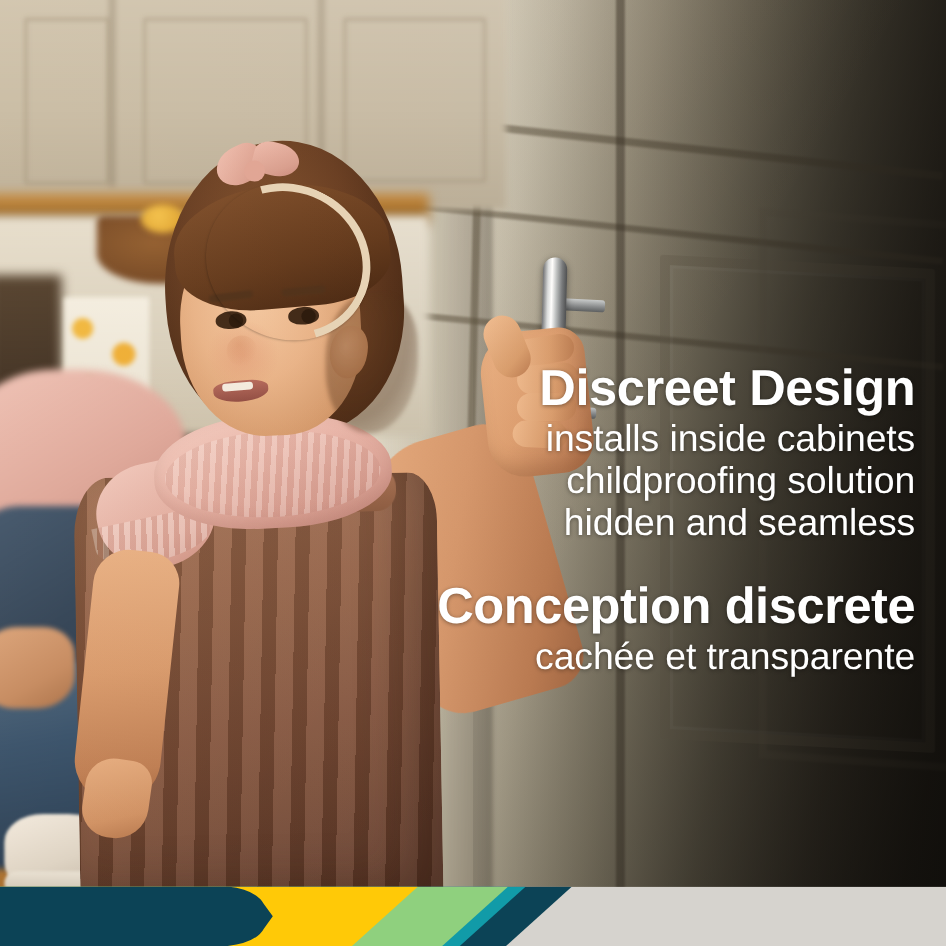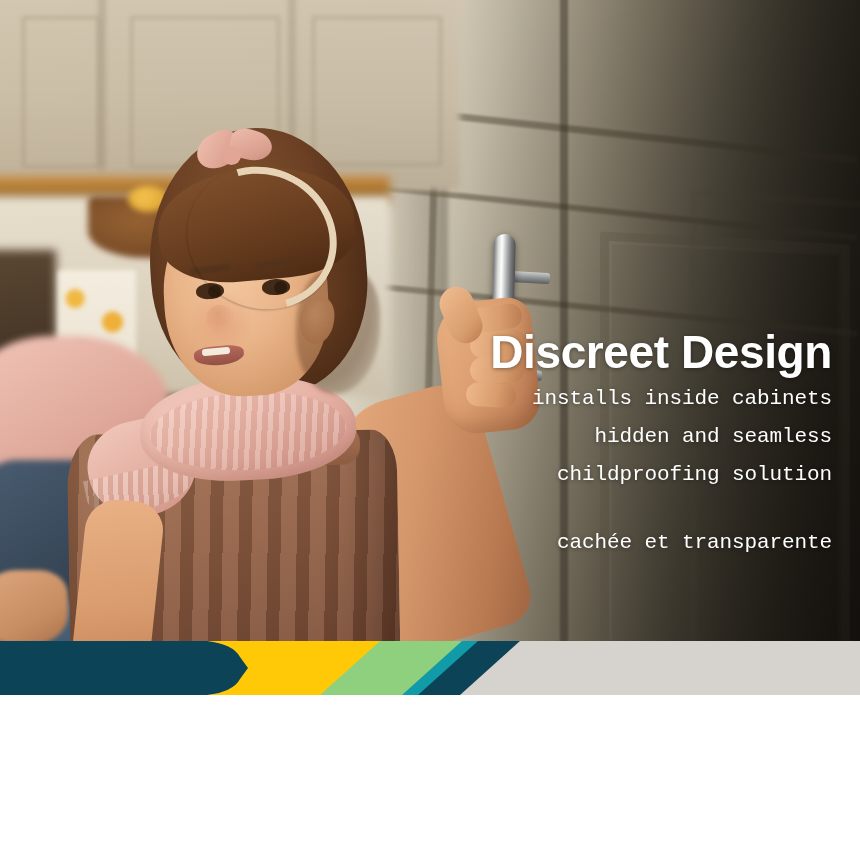--- a/index.html
+++ b/index.html
@@ -6,21 +6,21 @@
   * { margin:0; padding:0; box-sizing:border-box; }
   html,body { background:#ffffff; }
   body {
     width:860px; height:860px;
     font-family:"Liberation Sans", sans-serif;
     overflow:hidden;
   }
 
   .poster {
     position:relative;
-    width:860px; height:695px;
+    width:860px; height:860px;
     overflow:hidden;
     background:#2a2118;
   }
 
   
   .photo { position:absolute; inset:0; overflow:hidden; }
 
   
   .kitchen-upper {
     position:absolute; left:-10px; top:-10px; width:470px; height:200px;
@@ -399,25 +399,24 @@
     text-shadow:0 1px 4px rgba(0,0,0,.40);
   }
   .headline {
     font-size:46px;
     line-height:52px;
     font-weight:bold;
     letter-spacing:-.4px;
     margin-bottom:2px;
   }
   .subcopy {
-    font-size:21px;
+    font-size:34px;
     line-height:38px;
     font-weight:normal;
     letter-spacing:-.1px;
-    font-family:Liberation Mono, monospace;
   }
   .block-fr { margin-top:30px; }
 
   
   .bottom-bar {
     position:absolute; left:0; bottom:0; width:860px; height:54px;
     overflow:hidden;
   }
   .bottom-bar svg { display:block; width:860px; height:54px; }
 </style>
@@ -503,26 +502,27 @@
 
     <div class="warm-grade"></div>
   </div>
 
   <div class="copy">
 
     <div class="block-en">
       <div class="headline">Discreet Design</div>
       <div class="subcopy">
         <div>installs inside cabinets</div>
+        <div>childproofing solution</div>
         <div>hidden and seamless</div>
-        <div>childproofing solution</div>
       </div>
     </div>
 
     <div class="block-fr">
+      <div class="headline">Conception discrete</div>
       <div class="subcopy">
         <div>cachée et transparente</div>
       </div>
     </div>
 
   </div>
 
   <div class="bottom-bar">
     <svg viewBox="0 0 860 54" preserveAspectRatio="none" aria-hidden="true">
 

